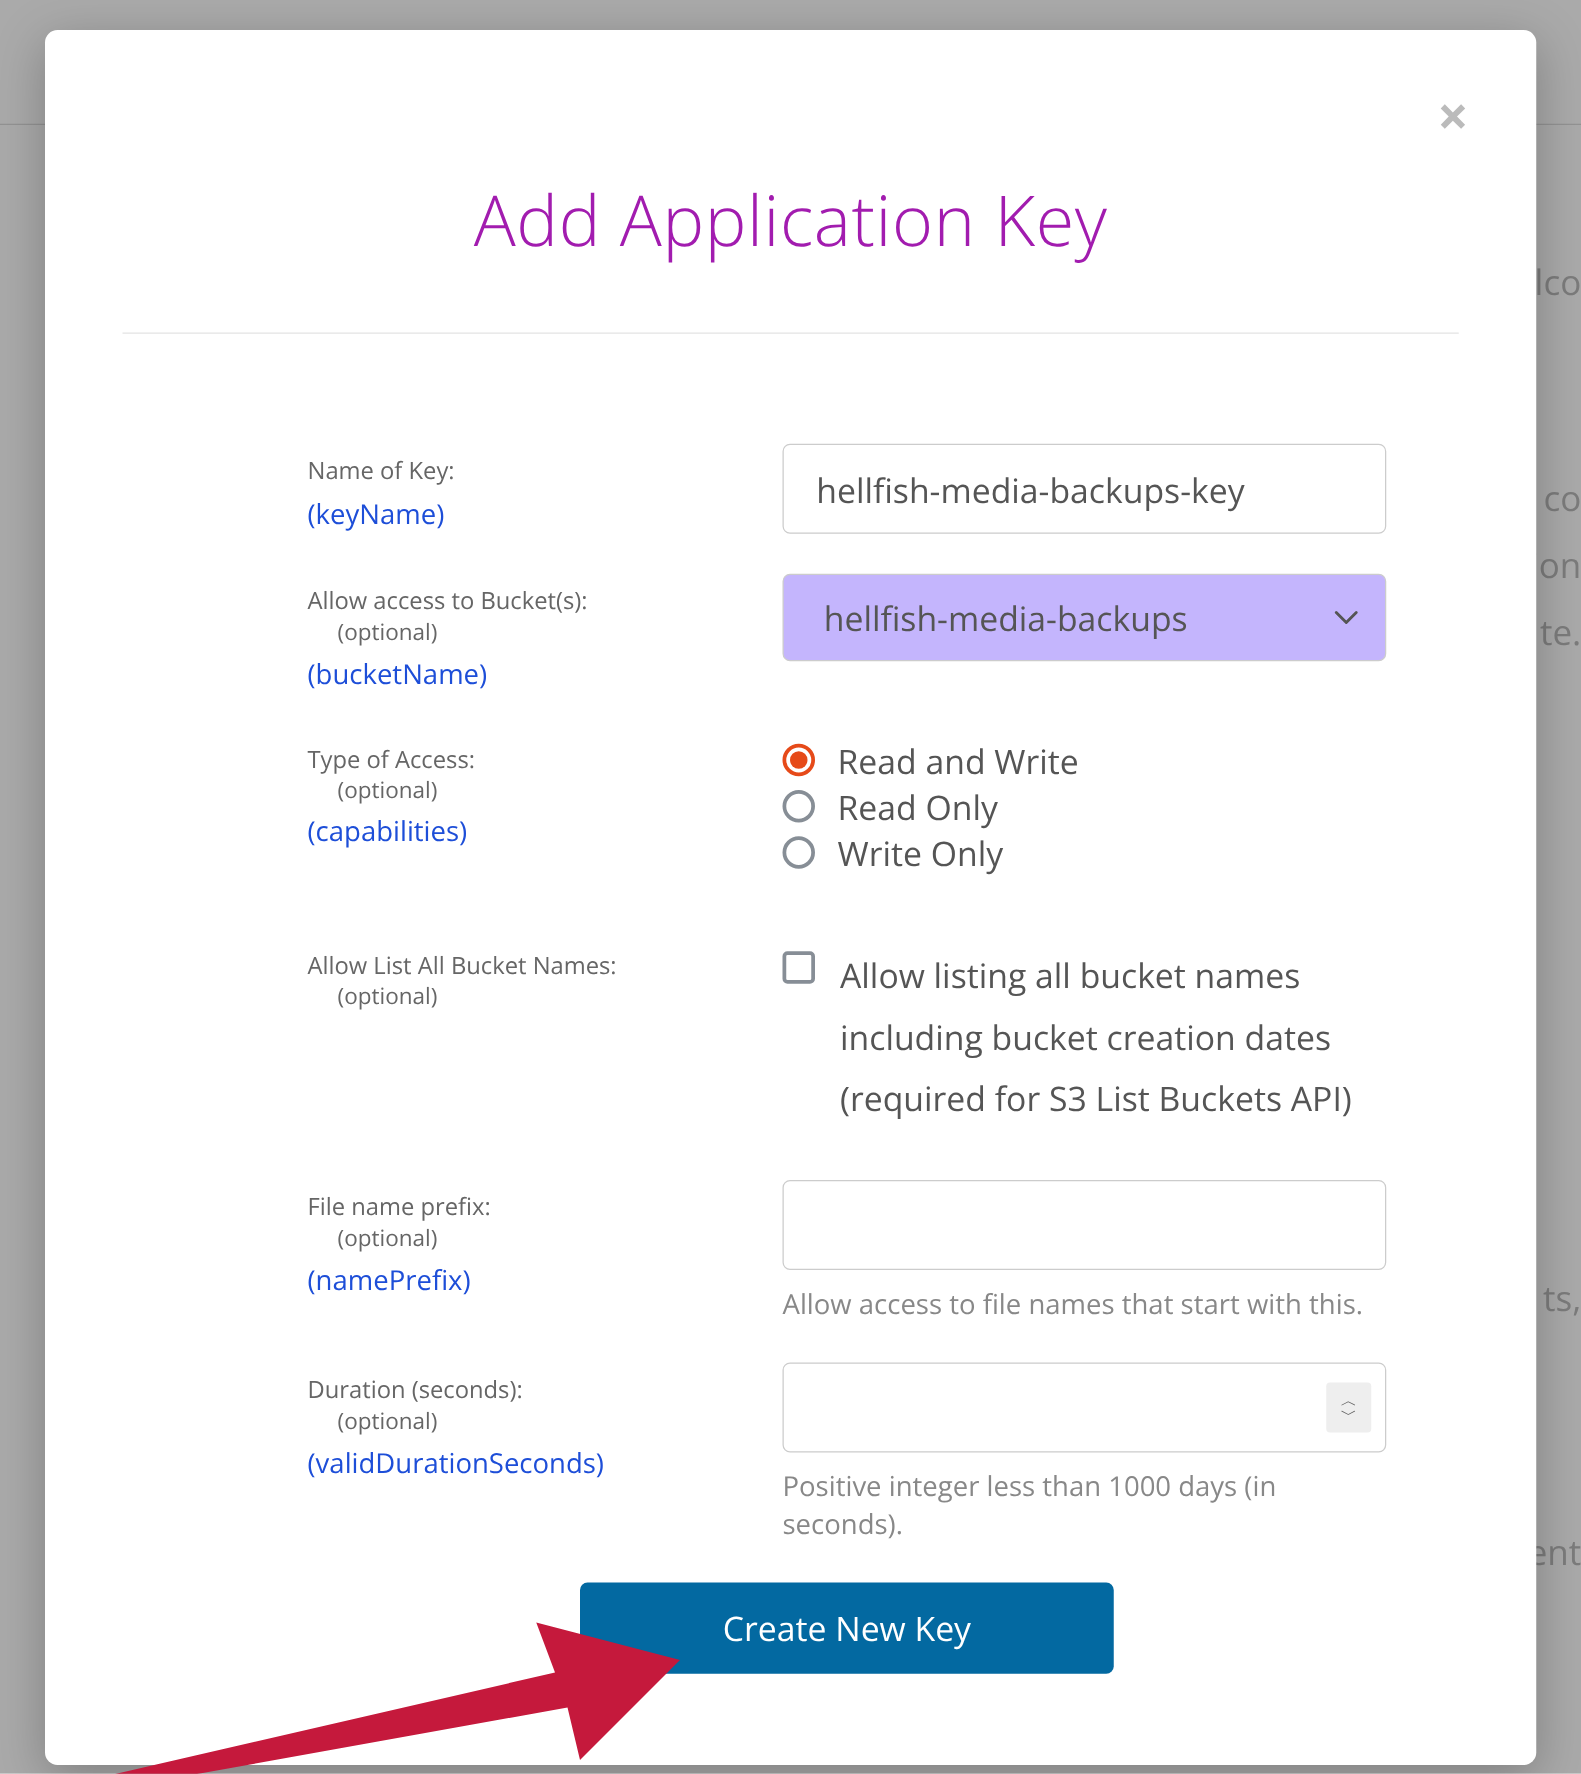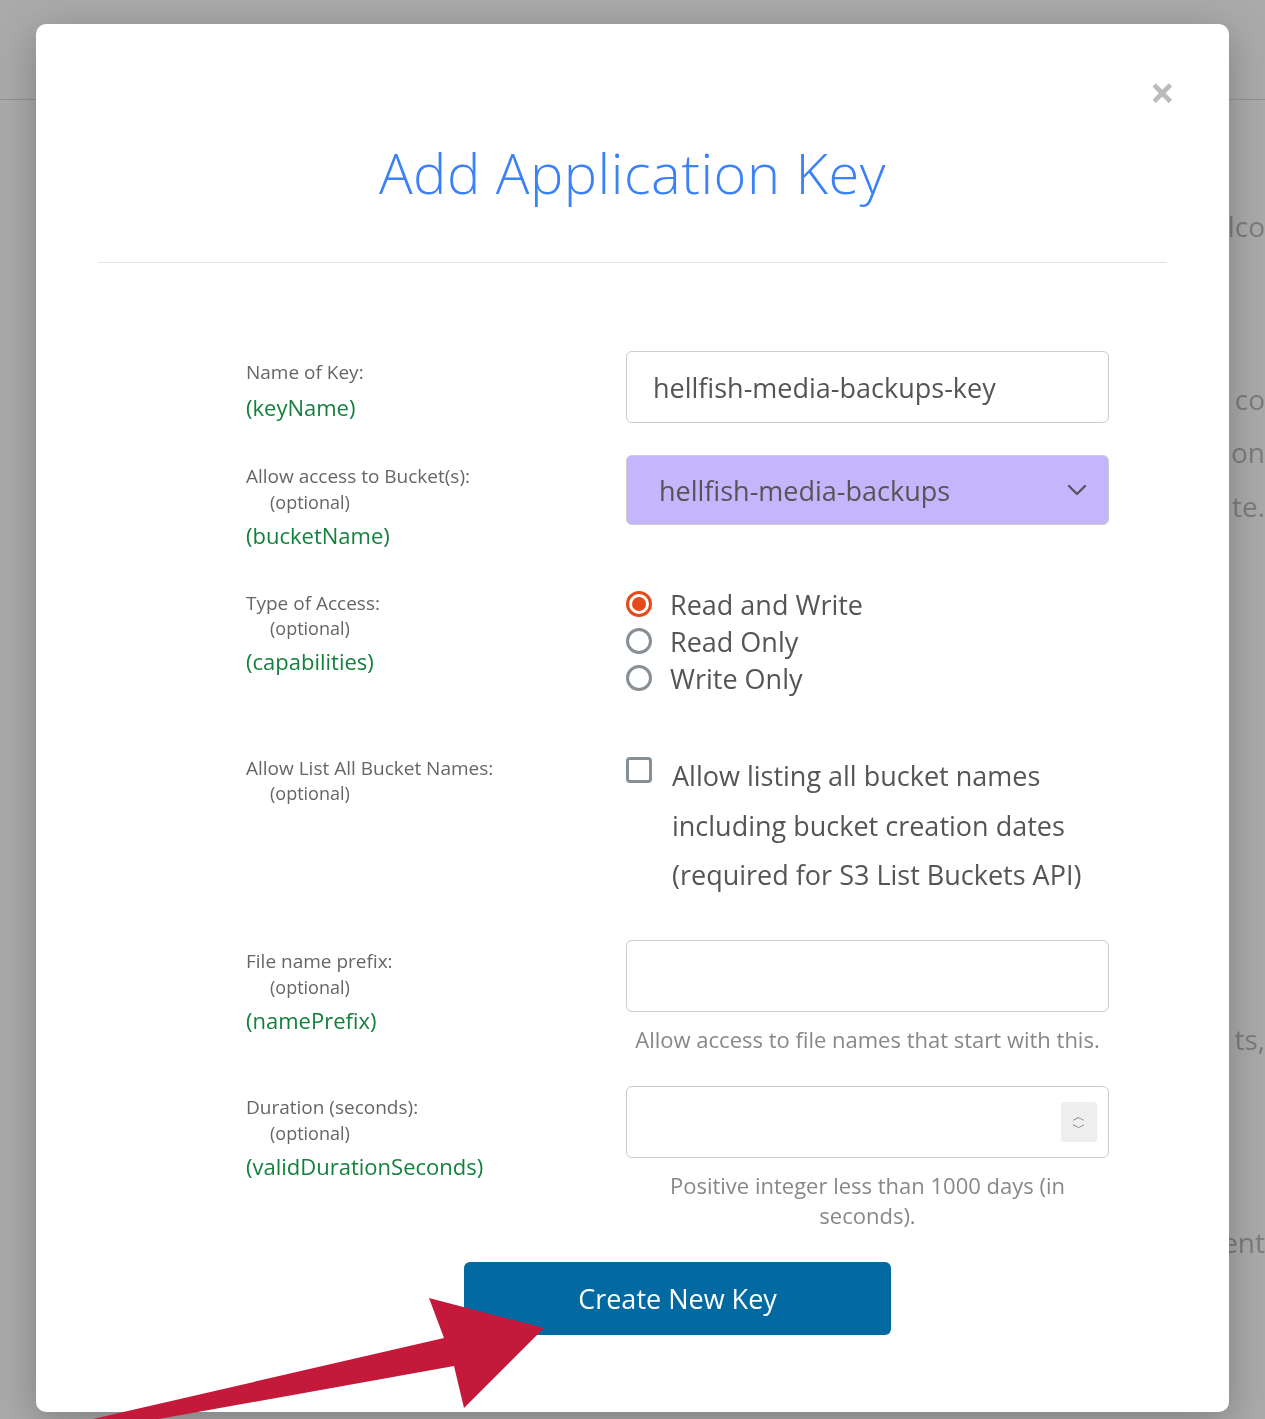--- a/index.html
+++ b/index.html
@@ -61,23 +61,24 @@
       font-size: 44px;
       line-height: 1;
       cursor: pointer;
       font-weight: 700;
       user-select: none;
     }
     .modal-title {
       text-align: center;
       font-size: 56px;
       font-weight: 300;
-      color: #3b82f6;
-      padding: 110px 40px 52px;
+      color: #a21caf;
+      padding: 78px 40px 52px;
       letter-spacing: 0.5px;
+      margin-top: 36px;
     }
     .divider {
       border: none;
       border-top: 1px solid #e3e3e3;
       margin: 0 62px;
     }
     .form-body {
       padding: 88px 120px 30px 210px;
     }
     .form-row {
@@ -97,21 +98,21 @@
       line-height: 1.4;
     }
     .label-sub {
       font-size: 18px;
       color: #666;
       font-weight: 400;
       margin-left: 24px;
     }
     .label-code {
       font-size: 22px;
-      color: #15803d;
+      color: #1d4ed8;
       font-weight: 400;
       margin-top: 6px;
     }
     .field-col {
       flex: 1;
     }
     .text-input {
       width: 100%;
       height: 72px;
       border: 1px solid #ccc;
@@ -197,21 +198,21 @@
       cursor: pointer;
     }
     .checkbox-label {
       font-size: 27px;
       color: #555;
       line-height: 1.85;
     }
     .help-text {
       font-size: 22px;
       color: #888;
-      text-align: center;
+      text-align: left;
       margin-top: 12px;
     }
     .number-input-wrap {
       position: relative;
     }
     .spinner {
       position: absolute;
       right: 12px;
       top: 50%;
       transform: translateY(-50%);

